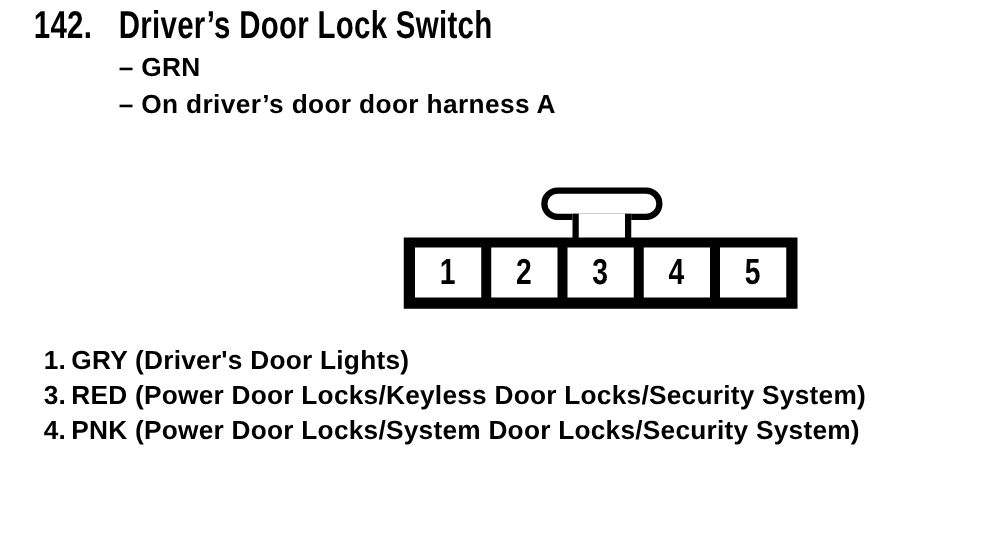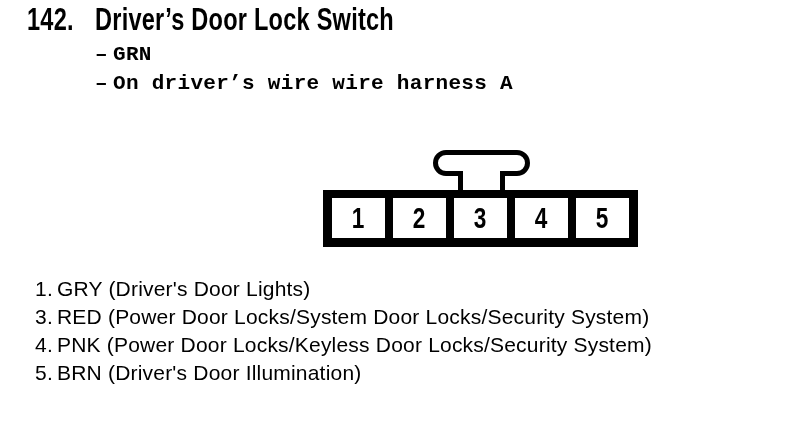--- a/index.html
+++ b/index.html
@@ -48,21 +48,20 @@
     position: absolute;
     left: 95px;
     top: 40px;
     font-size: 21px;
     line-height: 29px;
     font-weight: 700;
     letter-spacing: 0.3px;
   }
   .detail-line {
     white-space: nowrap;
-    font-family: Liberation Mono, monospace;
   }
   .detail-line .dash {
     display: inline-block;
     width: 18px;
   }
 
   
   .conn-tab-bar {
     position: absolute;
     left: 433px;
@@ -110,21 +109,21 @@
     line-height: 1;
   }
 
   
   .pins {
     position: absolute;
     left: 35px;
     top: 275px;
     font-size: 21px;
     line-height: 28px;
-    font-weight: 400;
+    font-weight: 700;
     letter-spacing: 0.2px;
   }
   .pin-line {
     white-space: nowrap;
   }
   .pin-line .pin-num {
     display: inline-block;
     width: 22px;
   }
 </style>
@@ -132,21 +131,21 @@
 <body>
 
 <div class="title-num">142.</div>
 <div class="title-text">Driver’s Door Lock Switch</div>
 
 <div class="details">
   <div class="detail-line">
     <span class="dash">–</span><span>GRN</span>
   </div>
   <div class="detail-line">
-    <span class="dash">–</span><span>On driver’s wire wire harness A</span>
+    <span class="dash">–</span><span>On driver’s door door harness A</span>
   </div>
 </div>
 
 <div>
   <div class="conn-tab-bar"></div>
   <div class="conn-tab-stem"></div>
   <div class="conn-body">
     <div class="conn-cavity">
       <span class="cavity-num">1</span>
     </div>
@@ -163,21 +162,18 @@
       <span class="cavity-num">5</span>
     </div>
   </div>
 </div>
 
 <div class="pins">
   <div class="pin-line">
     <span class="pin-num">1.</span><span>GRY (Driver's Door Lights)</span>
   </div>
   <div class="pin-line">
-    <span class="pin-num">3.</span><span>RED (Power Door Locks/System Door Locks/Security System)</span>
+    <span class="pin-num">3.</span><span>RED (Power Door Locks/Keyless Door Locks/Security System)</span>
   </div>
   <div class="pin-line">
-    <span class="pin-num">4.</span><span>PNK (Power Door Locks/Keyless Door Locks/Security System)</span>
-  </div>
-  <div class="pin-line">
-    <span class="pin-num">5.</span><span>BRN (Driver's Door Illumination)</span>
+    <span class="pin-num">4.</span><span>PNK (Power Door Locks/System Door Locks/Security System)</span>
   </div>
 </div>
 
 </body></html>

